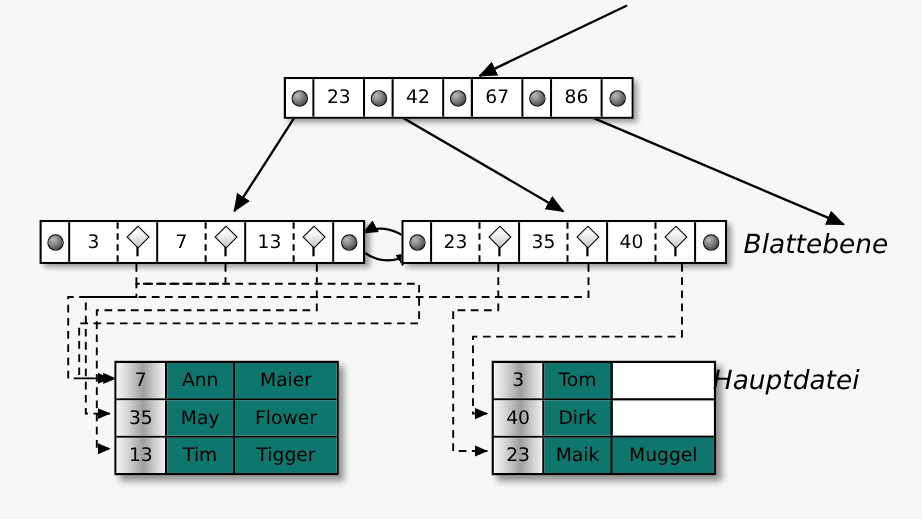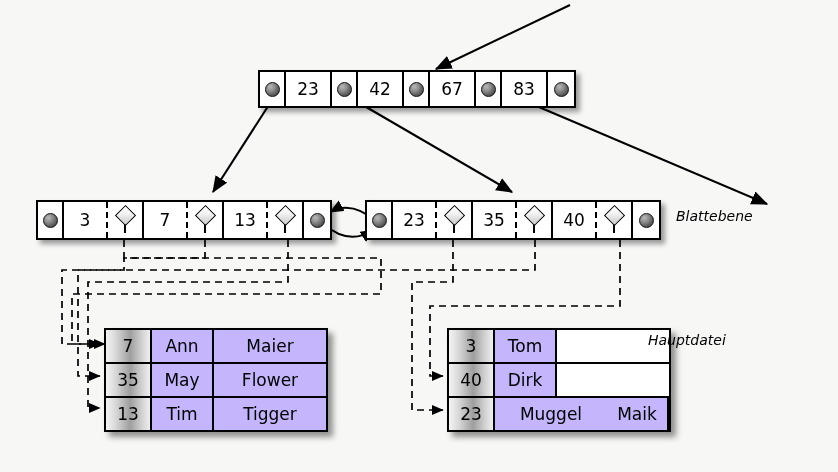--- a/index.html
+++ b/index.html
@@ -71,36 +71,36 @@
     box-sizing: border-box;
     box-shadow: 5px 5px 6px rgba(0,0,0,0.42);
     border-collapse: collapse;
   }
   .dtable .row { display: flex; height: 32px; }
   .dtable .row + .row { border-top: 2px solid #000; }
   .dtable .c {
     box-sizing: border-box;
     display: flex; align-items: center; justify-content: center;
     font-size: 17px; color: #000;
-    background: #c4b5fd;
+    background: #0f766e;
   }
   .dtable .c.kcol {
     width: 46px;
     background: linear-gradient(to right, #f4f4f4 0%, #d8d8d8 22%, #9e9e9e 55%, #cfcfcf 80%, #efefef 100%);
     border-right: 2px solid #000;
   }
   .dtable .c.ncol { width: 62px; border-right: 2px solid #000; }
-  .dtable .c.scol { width: 112px; }
+  .dtable .c.scol { width: 92px; }
 
   
   .side-label {
     position: absolute;
     font-family: "DejaVu Sans", sans-serif;
     font-style: italic;
-    font-size: 14px;
+    font-size: 24px;
     color: #000;
     white-space: nowrap;
   }
 </style>
 </head>
 <body>
 
 <div id="stage">
 
   <svg class="layer" viewBox="0 0 838 472">
@@ -168,21 +168,21 @@
       <span class="sphere"></span>
     </div>
     <div class="cell key sep-solid">42</div>
     <div class="cell ptr sep-solid">
       <span class="sphere"></span>
     </div>
     <div class="cell key sep-solid">67</div>
     <div class="cell ptr sep-solid">
       <span class="sphere"></span>
     </div>
-    <div class="cell key sep-solid">83</div>
+    <div class="cell key sep-solid">86</div>
     <div class="cell ptr">
       <span class="sphere"></span>
     </div>
   </div>
 
   <div class="node" style="left:36px; top:200px; height:40px;">
     <div class="cell ptr sep-solid">
       <span class="sphere"></span>
     </div>
     <div class="cell lkey sep-dash">3</div>
@@ -263,21 +263,21 @@
     <div class="row">
       <div class="c kcol">3</div>
       <div class="c ncol">Tom</div>
     </div>
     <div class="row">
       <div class="c kcol">40</div>
       <div class="c ncol">Dirk</div>
     </div>
     <div class="row">
       <div class="c kcol">23</div>
+      <div class="c ncol">Maik</div>
       <div class="c scol">Muggel</div>
-      <div class="c ncol">Maik</div>
     </div>
   </div>
 
   <div class="side-label" style="left:676px; top:208px;">Blattebene</div>
   <div class="side-label" style="left:648px; top:332px;">Hauptdatei</div>
 
 </div>
 
 </body></html>

